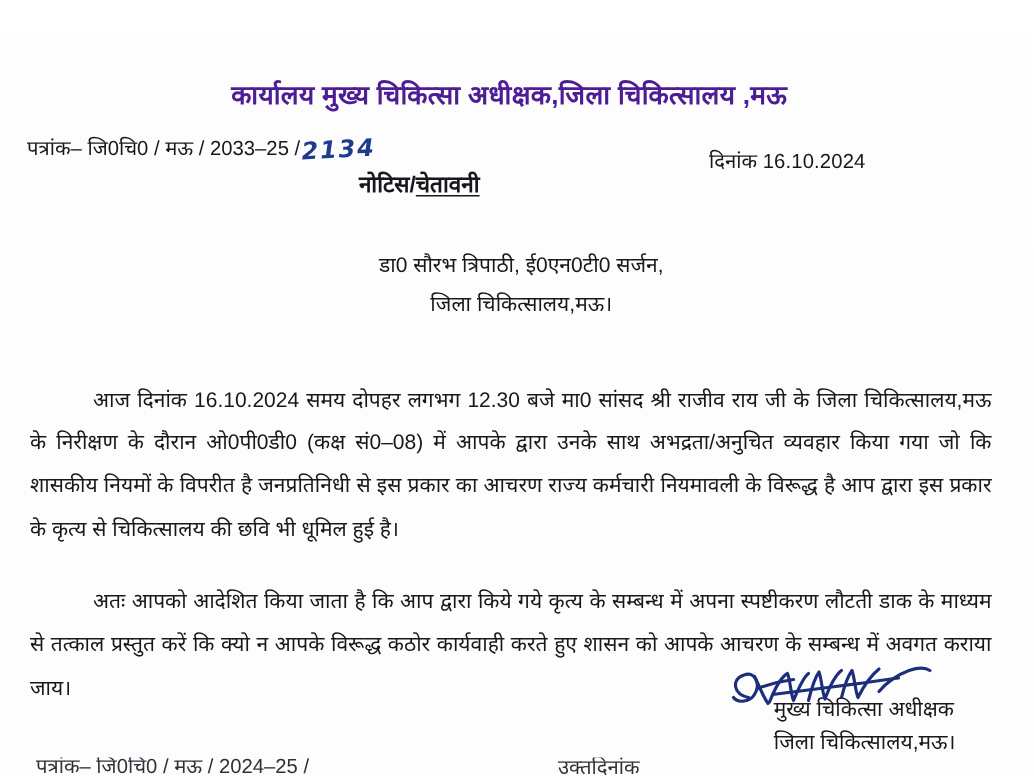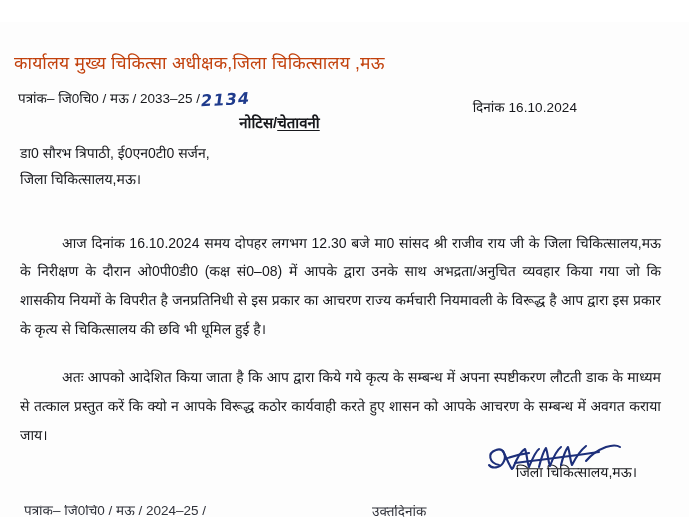--- a/index.html
+++ b/index.html
@@ -33,27 +33,27 @@
   }
 
   .content {
     position: relative;
     z-index: 2;
     padding: 0 14px;
   }
 
   
   .doc-title {
-    text-align: left;
+    text-align: center;
     font-size: 17.5px;
-    font-weight: 400;
+    font-weight: 700;
     letter-spacing: 0.2px;
     margin: 53px 0 0 0;
     line-height: 1.25;
-    color: #c2410c;
+    color: #4c1d95;
     padding-right: 10px;
   }
 
   .ref-row {
     position: relative;
     margin-top: 13px;
     height: 22px;
     font-size: 13.5px;
   }
   .ref-no {
@@ -90,24 +90,25 @@
     margin-top: 2px;
     padding-right: 130px;
   }
   .subject-line .ul {
     text-decoration: underline;
     text-underline-offset: 2px;
   }
 
   
   .addressee {
-    margin-top: 9px;
+    margin-top: 32px;
     padding-left: 6px;
     font-size: 14px;
     line-height: 1.85;
+    text-align: center;
   }
   .addressee div { white-space: nowrap; }
 
   
   .body-para {
     margin-top: 36px;
     padding: 0 14px 0 6px;
     font-size: 14px;
     line-height: 2.05;
     text-align: justify;
@@ -206,20 +207,21 @@
       <path d="M26 18 C34 15 42 13 50 12"></path>
       <path d="M34 27 C38 17 42 10 46 8 C48 13 48 21 50 26 C53 19 56 11 60 8"></path>
       <path d="M60 26 C62 18 64 11 67 7 C69 13 69 20 71 25 C74 17 78 9 82 6"></path>
       <path d="M82 24 C84 16 86 10 89 6 C91 12 91 19 93 24 C97 16 102 9 107 5"></path>
       <path d="M107 20 C112 14 119 9 127 6 C133 4 138 4 141 6"></path>
       <path d="M36 22 C60 19 92 15 120 11"></path>
     </g>
   </svg>
 
   <div class="sign-block">
+    <div class="desig">मुख्य चिकित्सा अधीक्षक</div>
     <div class="desig">जिला चिकित्सालय,मऊ।</div>
   </div>
 
   <div class="footer-cut">
     <div class="fc-ref">पत्रांक– जि0चि0 / मऊ / 2024–25 /</div>
     <div class="fc-mid">उक्तदिनांक</div>
   </div>
 </div>
 
 </body></html>

